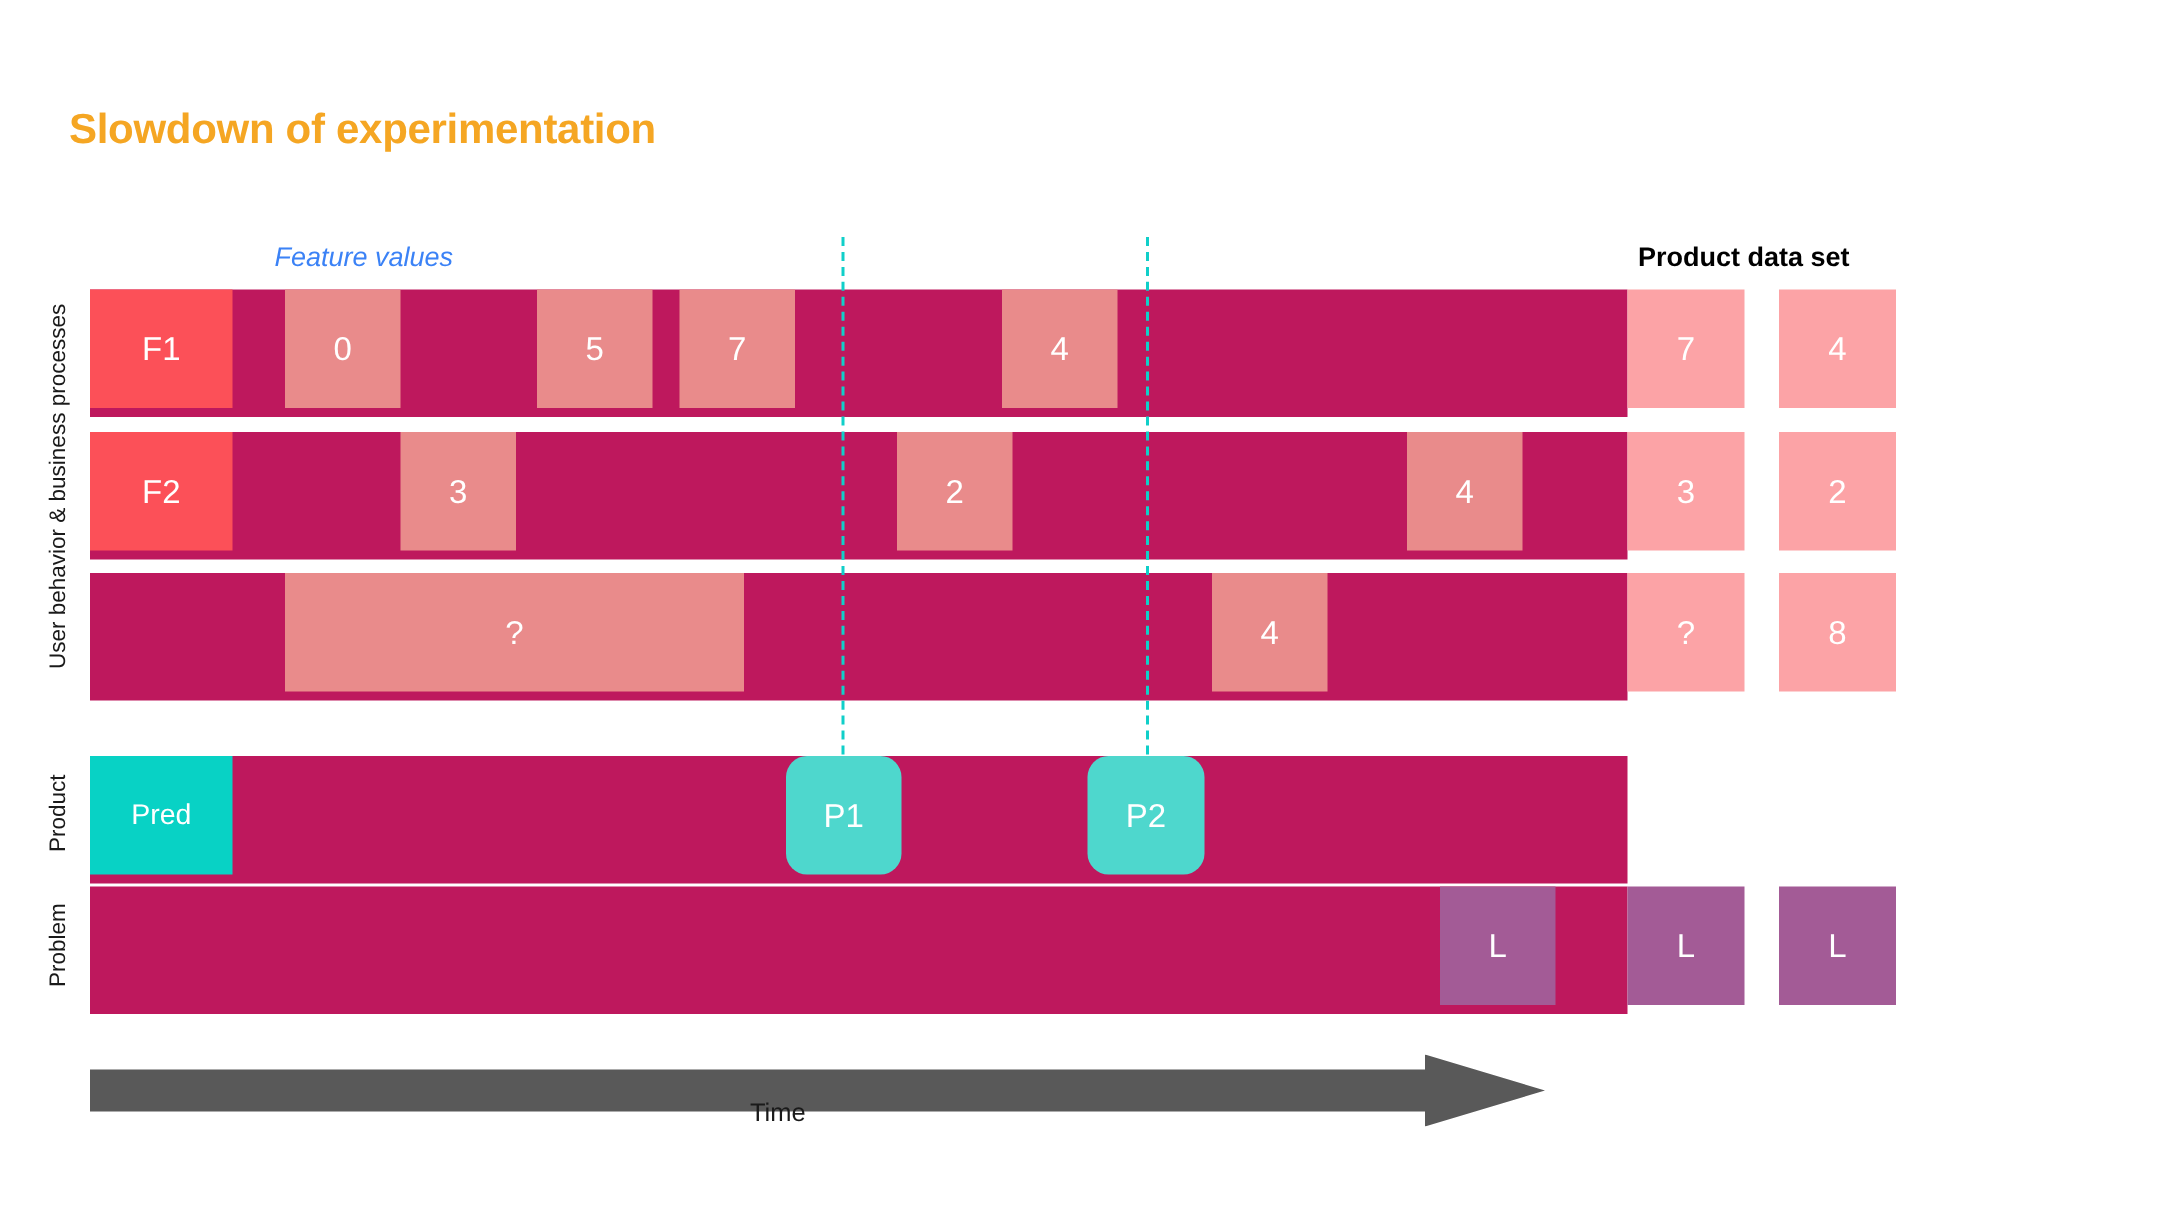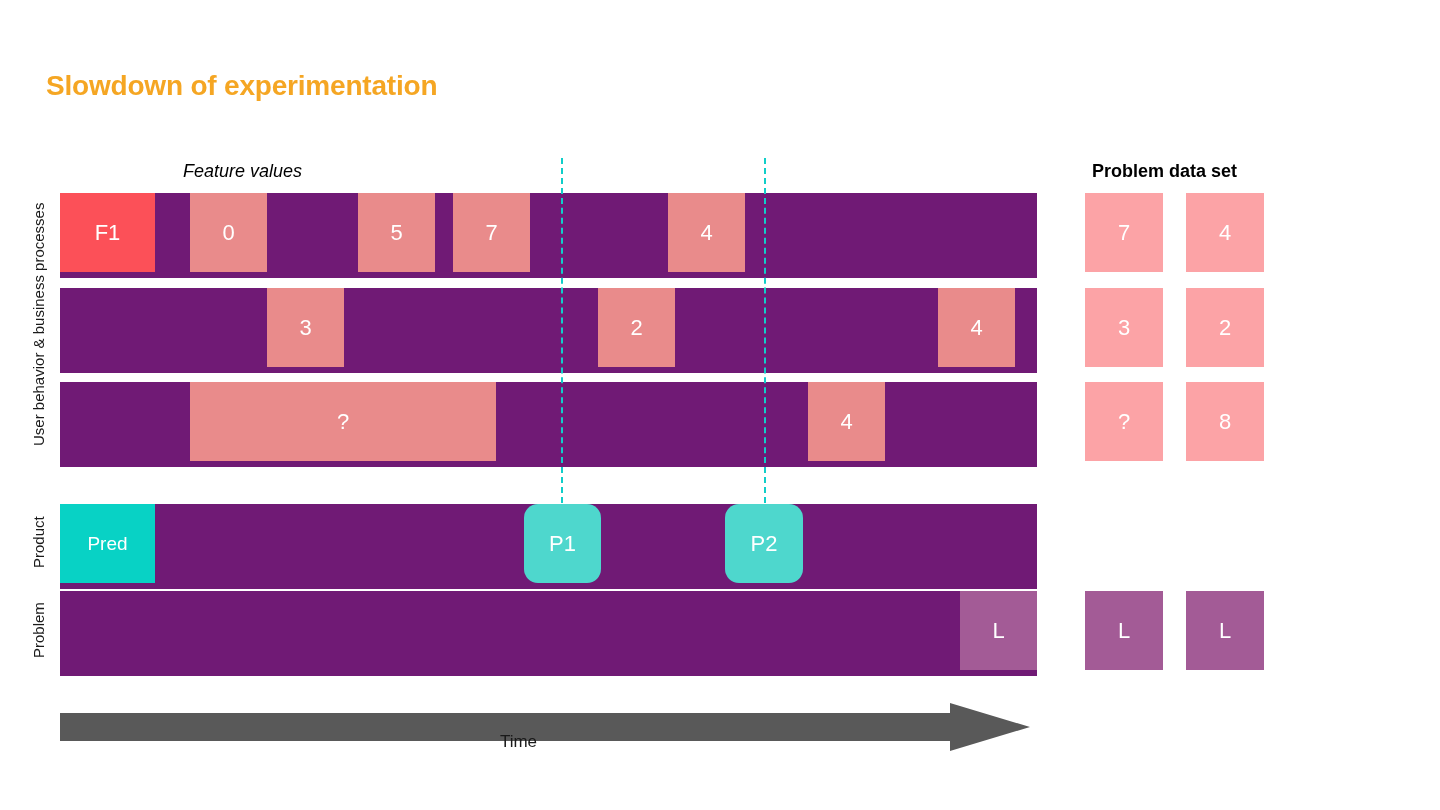--- a/index.html
+++ b/index.html
@@ -27,21 +27,21 @@
     white-space: nowrap;
   }
 
   
   #feature-values-label {
     position: absolute;
     left: 183px;
     top: 161px;
     font-size: 18px;
     font-style: italic;
-    color: #000000;
+    color: #3b82f6;
     white-space: nowrap;
   }
   #training-data-label {
     position: absolute;
     left: 1092px;
     top: 161px;
     font-size: 18px;
     font-weight: bold;
     color: #000000;
     white-space: nowrap;
@@ -61,21 +61,22 @@
   #axis-user-behavior { left: 31px; top: 184px; height: 280px; }
   #axis-product       { left: 31px; top: 503px; height: 78px; }
   #axis-problem       { left: 31px; top: 590px; height: 80px; }
 
   
   .track {
     position: absolute;
     left: 60px;
     width: 977px;
     height: 85px;
-    background: #701a75;
+    background: #be185d;
+    padding-left: 48px;
   }
   .row-label {
     position: absolute;
     left: 0;
     top: 0;
     width: 95px;
     height: 79px;
     display: flex;
     align-items: center;
     justify-content: center;
@@ -148,35 +149,36 @@
     font-size: 17px;
     color: #1a1a1a;
   }
 </style>
 </head>
 <body>
 
 <div id="page-title">Slowdown of experimentation</div>
 
 <div id="feature-values-label">Feature values</div>
-<div id="training-data-label">Problem data set</div>
+<div id="training-data-label">Product data set</div>
 
 <div class="axis-label" id="axis-user-behavior">User behavior &amp; business processes</div>
 <div class="axis-label" id="axis-product">Product</div>
 <div class="axis-label" id="axis-problem">Problem</div>
 
 <div class="track" id="track-f1">
   <div class="row-label feature">F1</div>
   <div class="block feature" style="left:130px;width:77px;">0</div>
   <div class="block feature" style="left:298px;width:77px;">5</div>
   <div class="block feature" style="left:393px;width:77px;">7</div>
   <div class="block feature" style="left:608px;width:77px;">4</div>
 </div>
 
 <div class="track" id="track-f2">
+  <div class="row-label feature">F2</div>
   <div class="block feature" style="left:207px;width:77px;">3</div>
   <div class="block feature" style="left:538px;width:77px;">2</div>
   <div class="block feature" style="left:878px;width:77px;">4</div>
 </div>
 
 <div class="track" id="track-f3">
   <div class="block feature" style="left:130px;width:306px;">?</div>
   <div class="block feature" style="left:748px;width:77px;">4</div>
 </div>
 

